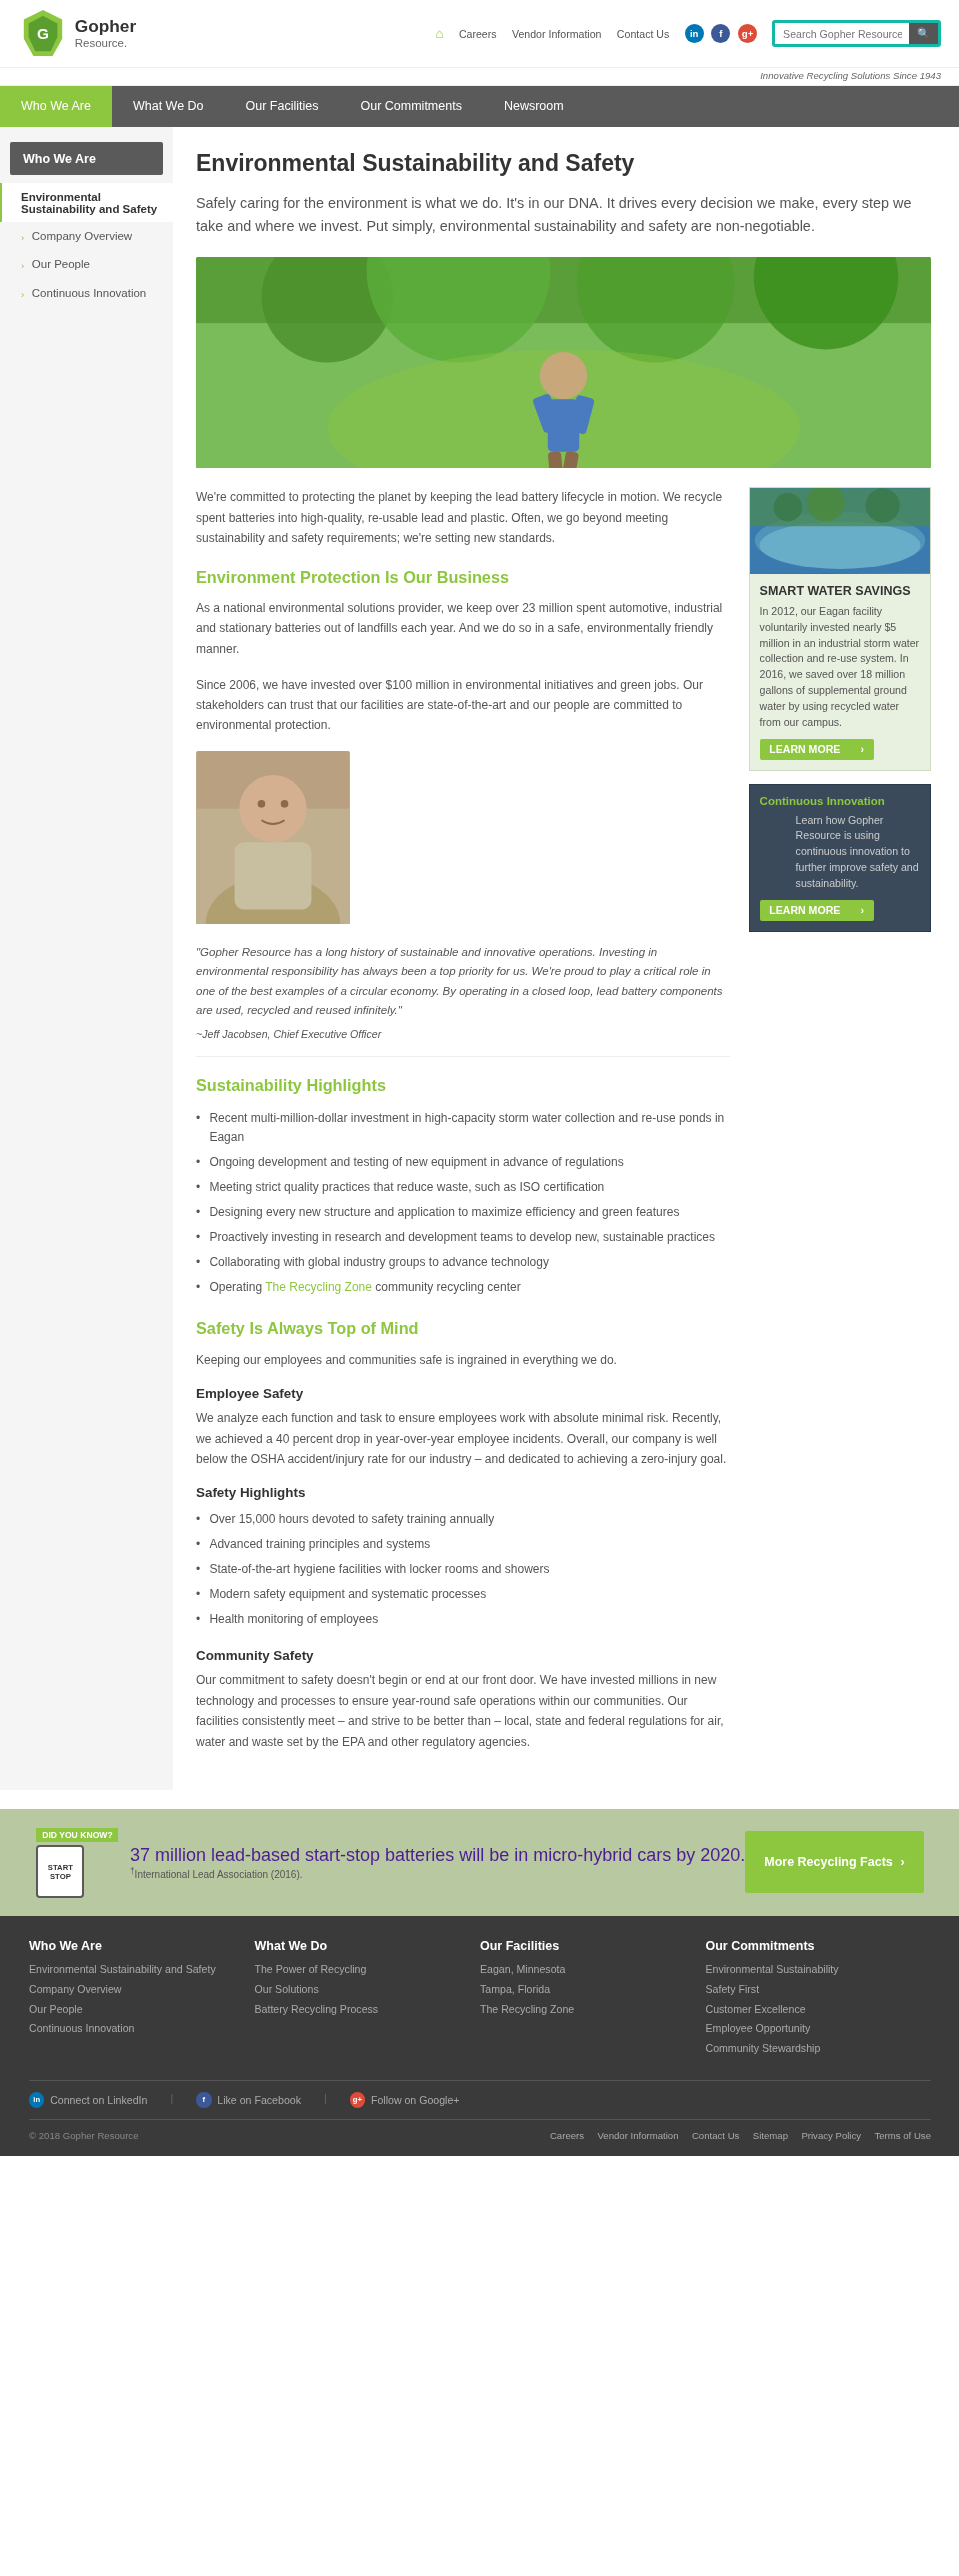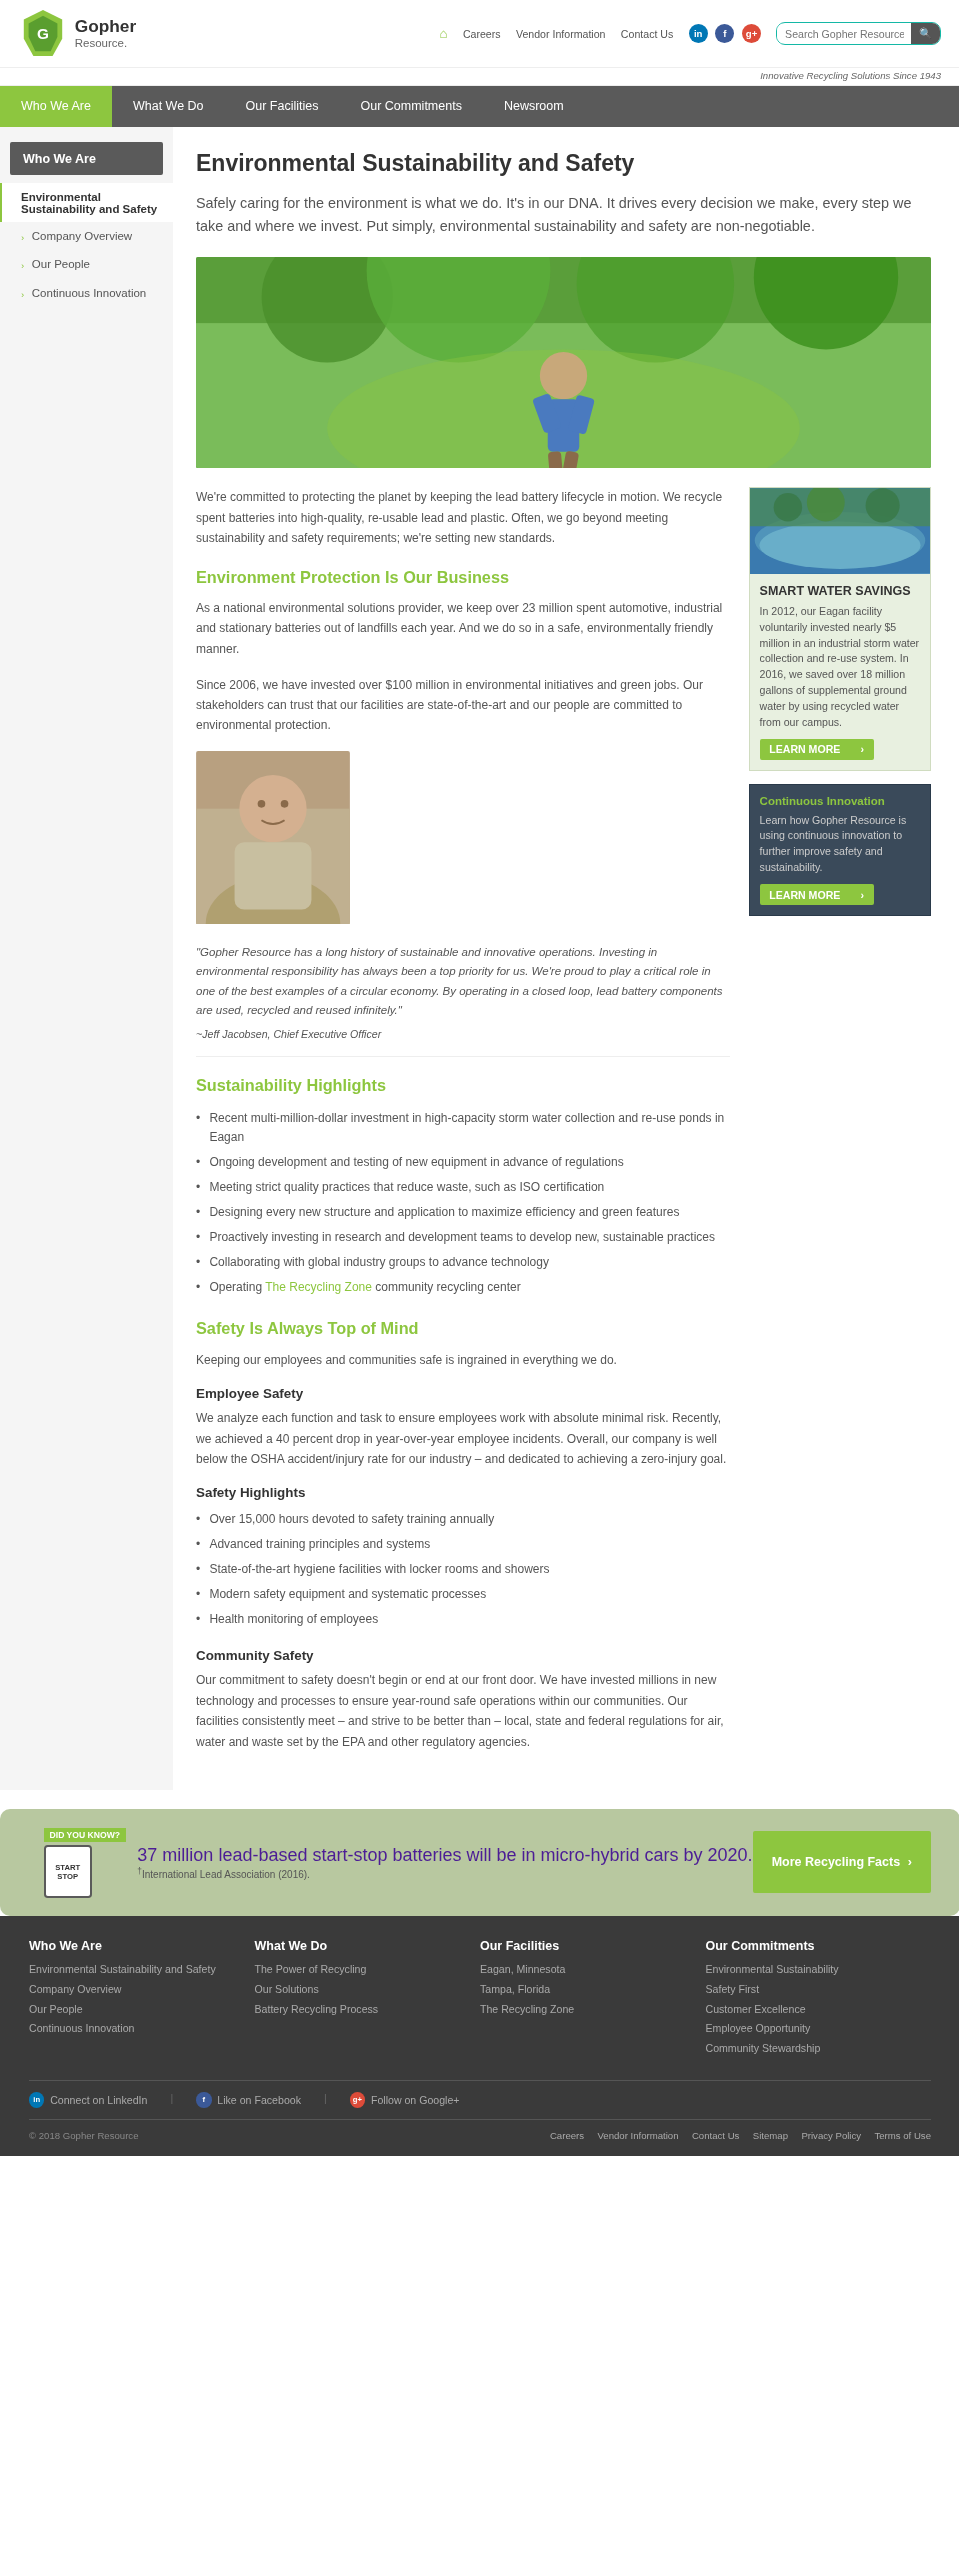--- a/index.html
+++ b/index.html
@@ -25,22 +25,22 @@
     .social-icon {
       width: 19px; height: 19px; border-radius: 50%;
       display: flex; align-items: center; justify-content: center;
       font-size: 9.6px; color: white; font-weight: bold;
     }
     .social-in { background: #0077b5; }
     .social-fb { background: #3b5998; }
     .social-gp { background: #dd4b39; }
 
     .search-box {
-      display: flex; align-items: center; border: 1px solid #14b8a6;
-      border-radius: 9px; overflow: hidden;
+      display: flex; align-items: center; border: 3px solid #14b8a6;
+      border-radius: 3px; overflow: hidden;
     }
     .search-box input {
       border: none; padding: 3.8px 7.7px; font-size: 10.6px; outline: none; width: 134px;
     }
     .search-box button {
       background: #555; border: none; padding: 3.8px 7.7px; color: white; cursor: pointer; font-size: 10.6px;
     }
 
     .tagline-bar {
       background: #fff; text-align: right; padding: 1.9px 19px 3.8px;
@@ -191,21 +191,21 @@
       background: #8dc63f; color: white; padding: 4.8px 9.6px;
       font-size: 10.6px; font-weight: bold; cursor: pointer; border: none;
       text-transform: uppercase; border-radius: 1.9px;
     }
 
     .sidebar-card.dark {
       background: #3a4a5a;
       border-color: #2a3a4a;
     }
     .sidebar-card.dark .card-title { color: #8dc63f; font-size: 11.5px; }
-    .sidebar-card.dark .card-text { color: #ccc; font-size: 10.6px; }
+    .sidebar-card.dark .card-text { color: #ccc; font-size: 10.6px; margin-left: 36px; }
 
     .quote-text {
       font-size: 11.5px;
       color: #555;
       font-style: italic;
       line-height: 1.7;
       margin-bottom: 7.7px;
     }
     .quote-attr {
       font-size: 10.6px;
@@ -239,23 +239,22 @@
       color: #333;
       margin: 13.4px 0 7.7px 0;
     }
 
     
     .footer-banner {
       background: #b8c8a0;
       padding: 17.3px 29px;
       display: flex;
       align-items: center;
-      justify-content: flex-end;
+      justify-content: center;
       margin-top: 19px;
-      border-radius: 10px;
     }
     .footer-banner .did-you-know {
       background: #8dc63f;
       color: white;
       font-size: 8.6px;
       font-weight: bold;
       padding: 1.9px 5.8px;
       text-transform: uppercase;
       margin-bottom: 3.8px;
       display: inline-block;

